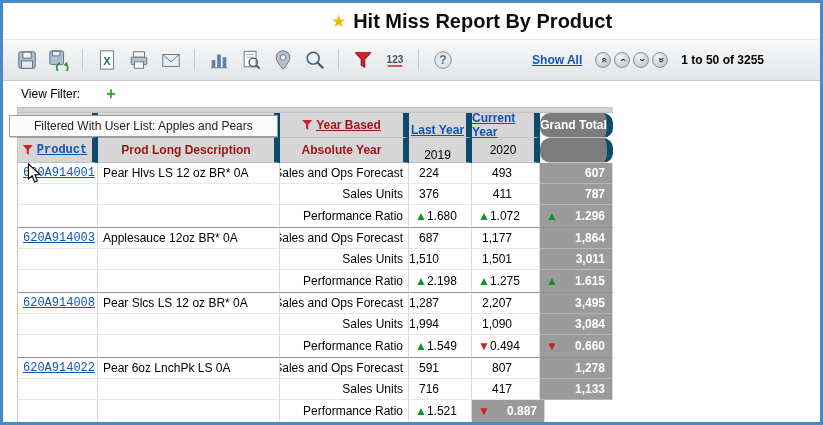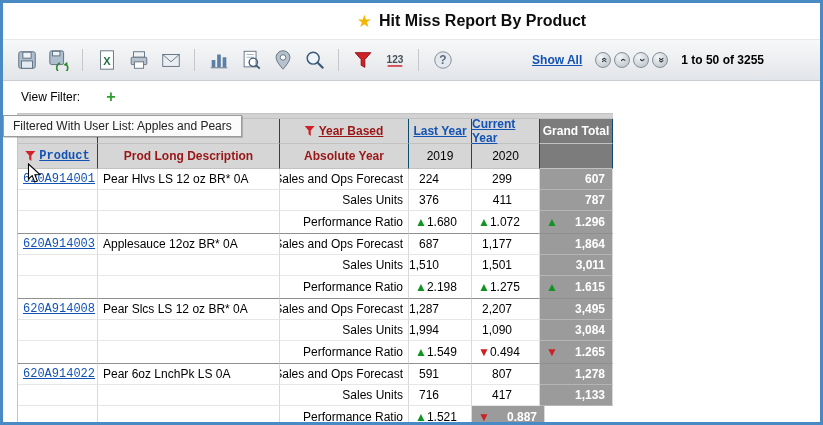--- a/index.html
+++ b/index.html
@@ -8,66 +8,66 @@
     --grand_total_bg:#9b9b9b; --grand_total_header_bg:#7c7c7c;
     --header_bg:#d6d6d6; --star_gold:#f2b600;
   }
   *{margin:0;padding:0;box-sizing:border-box;}
   body{font-family:"Liberation Sans",sans-serif;background:#fff;}
   .window{position:relative;width:823px;height:425px;border:3px solid var(--window_border);background:#fff;overflow:hidden;}
 
   
   .titlebar{height:37px;border-bottom:1px solid #e8e8e8;display:flex;align-items:center;justify-content:center;gap:7px;padding-left:120px;}
   .star{color:var(--star_gold);font-size:17px;line-height:1;}
-  .title{font-size:16px;font-weight:bold;color:#0d0d0d;}
+  .title{font-size:20px;font-weight:bold;color:#0d0d0d;}
 
   
   .toolbar{height:41px;background:linear-gradient(#f7f8f9,#e2e5e9);border-bottom:1px solid #c9cdd1;display:flex;align-items:center;padding:0 10px;gap:5px;}
   .tbtn{width:27px;height:27px;display:flex;align-items:center;justify-content:center;cursor:pointer;border-radius:2px;}
   .tsep{width:1px;height:22px;background:#c3c8cd;margin:0 5px;}
   .show-all{margin-left:auto;color:var(--link_blue);text-decoration:underline;font-size:12px;font-weight:bold;cursor:pointer;}
   .navgrp{display:flex;gap:3px;margin:0 8px;}
   .navbtn{width:16px;height:16px;border-radius:50%;background:radial-gradient(circle at 35% 30%,#f4f6f8,#b4bcc4);border:1px solid #879097;display:flex;align-items:center;justify-content:center;cursor:pointer;}
   .navbtn span{display:inline-block;transform:rotate(90deg);font-size:10px;font-weight:bold;color:#2e3338;line-height:1;}
   .range{font-size:12px;font-weight:bold;color:#000;margin-right:46px;white-space:nowrap;}
 
   
-  .filterbar{height:32px;display:flex;align-items:center;padding:0 18px;font-size:12px;color:#000;background:#fff;}
+  .filterbar{height:26px;display:flex;align-items:center;padding:0 18px;font-size:12px;color:#000;background:#fff;}
   .plus{color:#2f9e2f;font-weight:bold;font-size:16px;margin-left:26px;cursor:pointer;line-height:1;}
 
   
   .grid{margin-left:14px;width:596px;border-left:1px solid #c6c6c6;}
   .gstrip{height:6px;background:#d2d2d2;border-top:1px solid #c4c4c4;border-bottom:1px solid #c0c0c0;}
   .hrow{display:flex;height:25px;}
-  .hc{background:var(--header_bg);border-right:1px solid #0c4a6e;border-bottom:1px solid #c2c2c2;display:flex;align-items:center;justify-content:center;gap:4px;font-size:12px;color:#000;}
-  .hc.gtc{background:var(--grand_total_header_bg);color:#fff;font-weight:bold;}
+  .hc{background:var(--header_bg);border-right:6px solid #0c4a6e;border-bottom:1px solid #c2c2c2;display:flex;align-items:center;justify-content:center;gap:4px;font-size:12px;color:#000;}
+  .hc.gtc{background:var(--grand_total_header_bg);color:#fff;font-weight:bold;border-radius:10px;}
   .blink{color:var(--link_blue);font-weight:bold;text-decoration:underline;cursor:pointer;}
   .mlink{color:var(--maroon);font-weight:bold;text-decoration:underline;cursor:pointer;}
   .mhead{color:var(--maroon);font-weight:bold;}
   .funnel{width:10px;height:10px;background:var(--filter_red);clip-path:polygon(0 0,100% 0,61% 45%,61% 100%,39% 82%,39% 45%);display:inline-block;cursor:pointer;flex:0 0 auto;}
 
-  .c1{width:80px;font-family:Liberation Mono, monospace;}.c2{width:182px;}.c3{width:129px;}.c4{width:63px;}.c5{width:68px;}.c6{width:73px;}
+  .c1{width:80px;font-family:Liberation Mono, monospace;}.c2{width:182px;}.c3{width:129px;}.c4{width:63px;align-items:flex-end;}.c5{width:68px;}.c6{width:73px;}
   .trow{display:flex;height:21px;background:#fff;}
   .trow.perf{height:23px;align-items:flex-end;}
   .cell{height:100%;display:flex;align-items:center;border-right:1px solid #d9d9d9;border-bottom:1px solid #e7e7e7;font-size:12px;color:#000;overflow:hidden;white-space:nowrap;}
   .cell.c1{padding-left:5px;}
   .cell.c2{padding-left:5px;}
   .cell.c3{justify-content:flex-end;padding-right:5px;}
   .cell.c4{justify-content:flex-end;padding-right:32px;}
   .cell.c5{justify-content:flex-end;padding-right:27px;}
   .cell.c6{justify-content:flex-end;padding-right:7px;background:var(--grand_total_bg);color:#fff;font-weight:bold;border-bottom-color:#b5b5b5;}
   .trow.perf .cell{border-bottom:1px solid #8f8f8f;}
   .cell.pf{justify-content:space-between;padding-left:6px;}
   .plink{color:var(--link_blue);text-decoration:underline;font-size:12px;cursor:pointer;}
   .arrow{display:inline-block;font-size:12px;line-height:1;}
   .arrow[data-dir="up"]::before{content:"▲";color:var(--up_green);}
   .arrow[data-dir="down"]::before{content:"▼";color:var(--down_red);}
 
   
-  .tooltip{position:absolute;left:0;top:112px;background:#fbfbfb;border:1px solid #9c9c9c;padding:3px 9px;font-size:12px;color:#222;z-index:10;box-shadow:1px 1px 0 rgba(0,0,0,.18);white-space:nowrap;}
+  .tooltip{position:absolute;left:6px;top:112px;background:#fbfbfb;border:1px solid #9c9c9c;padding:3px 24px;font-size:12px;color:#222;z-index:10;box-shadow:1px 1px 0 rgba(0,0,0,.18);white-space:nowrap;}
   .cursor{position:absolute;left:24px;top:160px;z-index:20;pointer-events:none;}
   svg{display:block;}
   .icn-txt{font-family:"Liberation Sans",sans-serif;}
 </style>
 </head>
 <body>
 
 <div class="window">
 
   <div class="titlebar">
@@ -216,21 +216,21 @@
     </div>
 
     <div class="tgroup">
       <div class="trow">
         <div class="cell c1">
             <a href="#" class="plink">620A914001</a>
           </div>
         <div class="cell c2">Pear Hlvs LS 12 oz BR* 0A</div>
         <div class="cell c3">Sales and Ops Forecast</div>
         <div class="cell c4">224</div>
-        <div class="cell c5">299</div>
+        <div class="cell c5">493</div>
         <div class="cell c6">607</div>
       </div>
       <div class="trow">
         <div class="cell c1"></div>
         <div class="cell c2"></div>
         <div class="cell c3">Sales Units</div>
         <div class="cell c4">376</div>
         <div class="cell c5">411</div>
         <div class="cell c6">787</div>
       </div>
@@ -317,21 +317,21 @@
         <div class="cell c4 pf">
             <span class="arrow" data-dir="up"></span>
             <span>1.549</span>
           </div>
         <div class="cell c5 pf">
             <span class="arrow" data-dir="down"></span>
             <span>0.494</span>
           </div>
         <div class="cell c6 pf">
             <span class="arrow" data-dir="down"></span>
-            <span>1.265</span>
+            <span>0.660</span>
           </div>
       </div>
     </div>
 
     <div class="tgroup">
       <div class="trow">
         <div class="cell c1">
             <a href="#" class="plink">620A914022</a>
           </div>
         <div class="cell c2">Pear 6oz LnchPk LS 0A</div>

